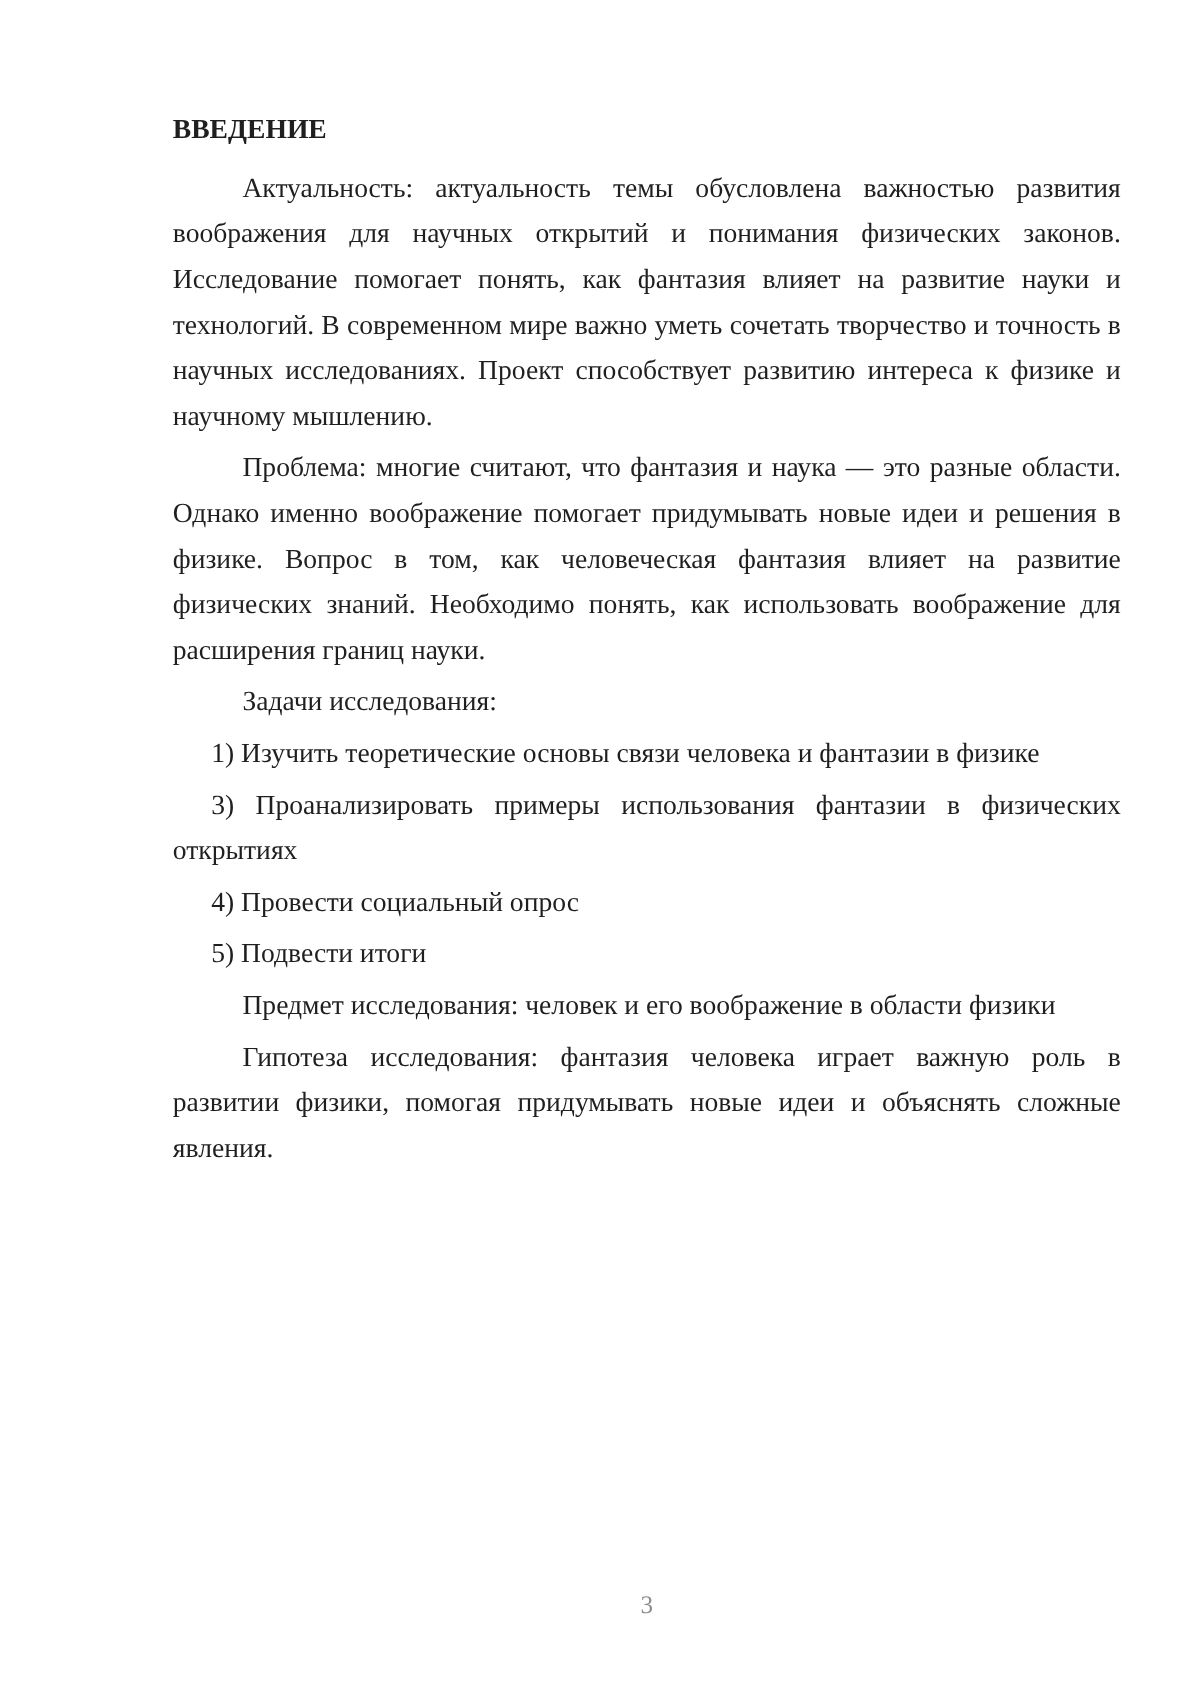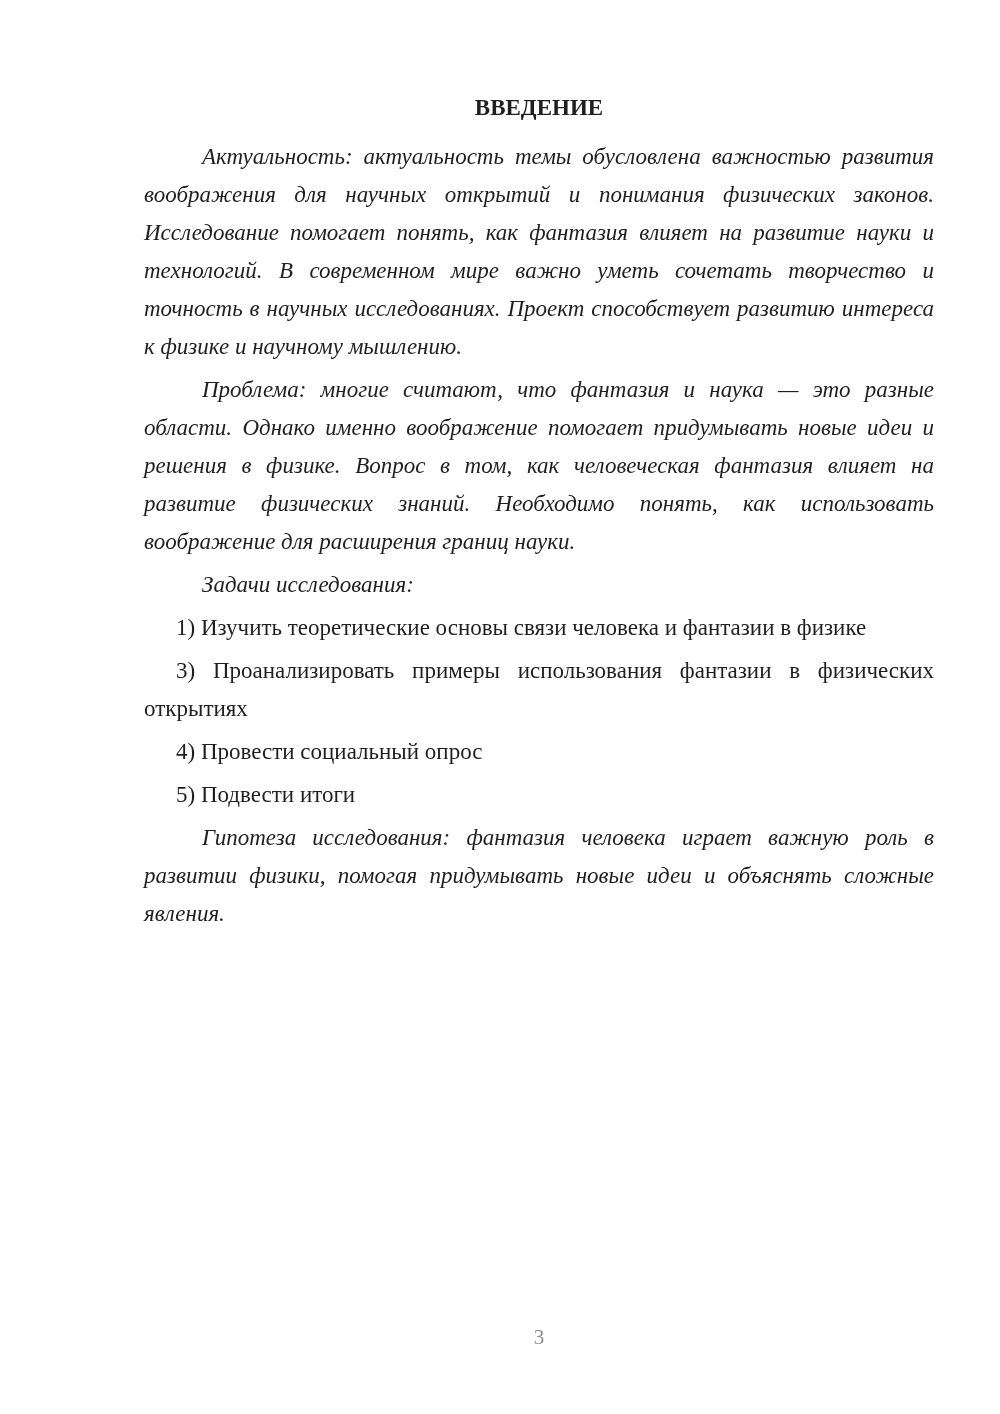--- a/index.html
+++ b/index.html
@@ -27,28 +27,27 @@
     width: 790px;
     font-size: 23px;
     line-height: 38px;
     text-align: justify;
     hyphens: none;
     -webkit-hyphens: none;
   }
   .doc-title {
     font-size: 23px;
     font-weight: bold;
-    text-align: center;
+    text-align: left;
     margin: 0 0 10px 0;
     line-height: 40px;
   }
   .para {
     margin: 0 0 5px 0;
     text-indent: 58px;
-    font-style: italic;
   }
   .list-item {
     margin: 0 0 5px 0;
     text-indent: 32px;
   }
   .page-number {
     position: absolute;
     left: 144px;
     width: 790px;
     top: 1322px;
@@ -76,20 +75,21 @@
     <p class="list-item">1) Изучить теоретические основы связи человека и фантазии в физике</p>
 
     <p class="list-item">3) Проанализировать примеры использования фантазии в физических открытиях</p>
 
 
     <p class="list-item">4) Провести социальный опрос</p>
 
     <p class="list-item">5) Подвести итоги</p>
 
 
+    <p class="para">Предмет исследования: человек и его воображение в области физики</p>
 
     <p class="para">Гипотеза исследования: фантазия человека играет важную роль в развитии физики, помогая придумывать новые идеи и объяснять сложные явления.</p>
 
 
   </div>
 
   <div class="page-number">3</div>
 </div>
 
 </body></html>

